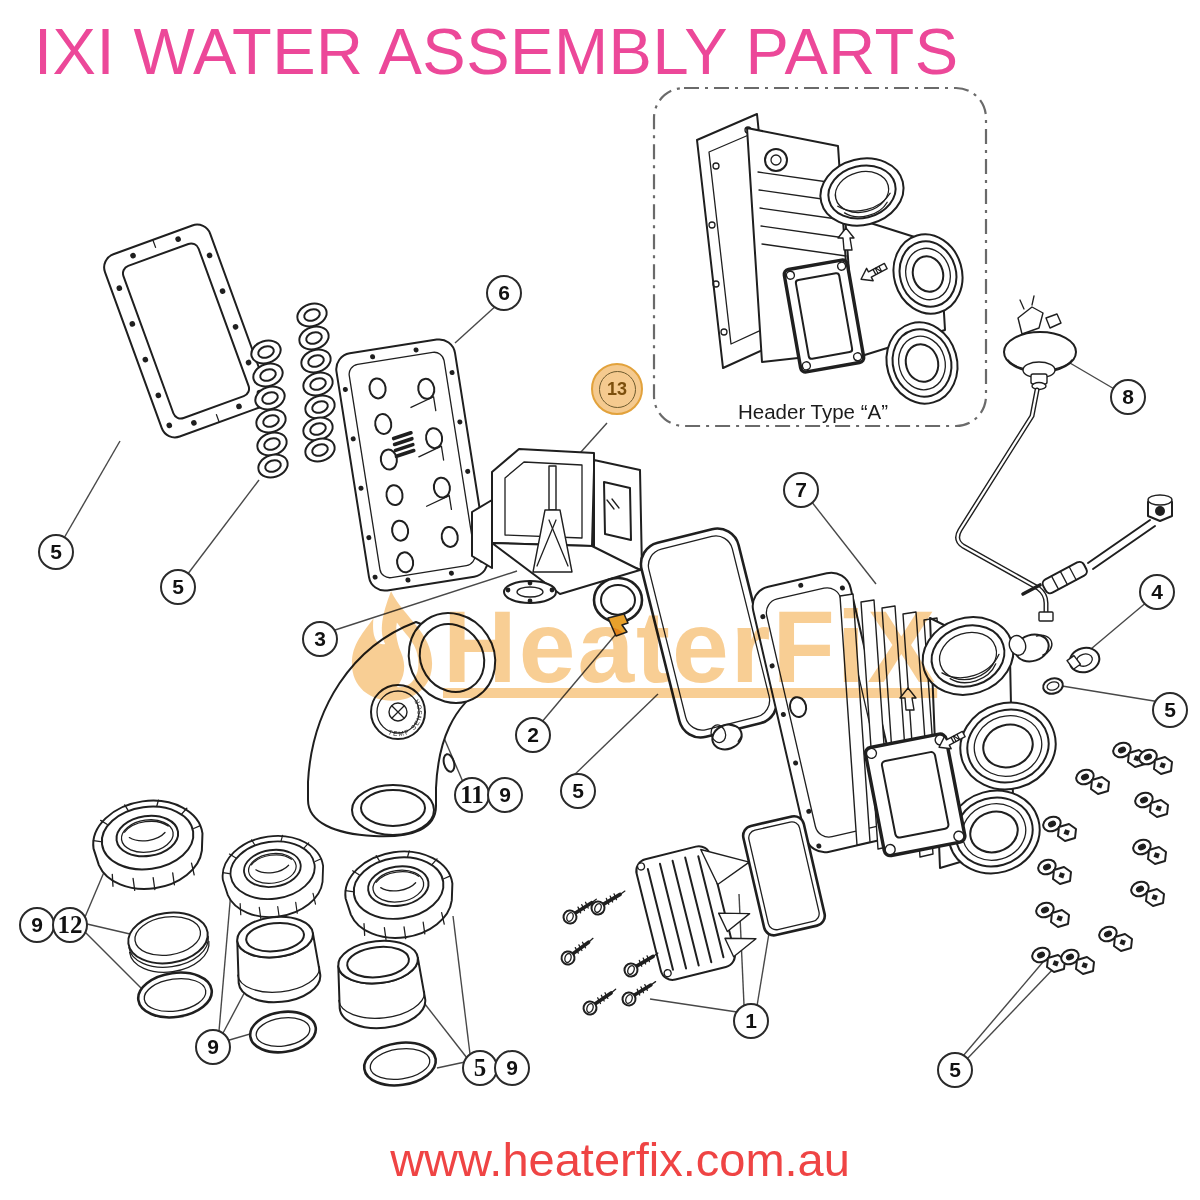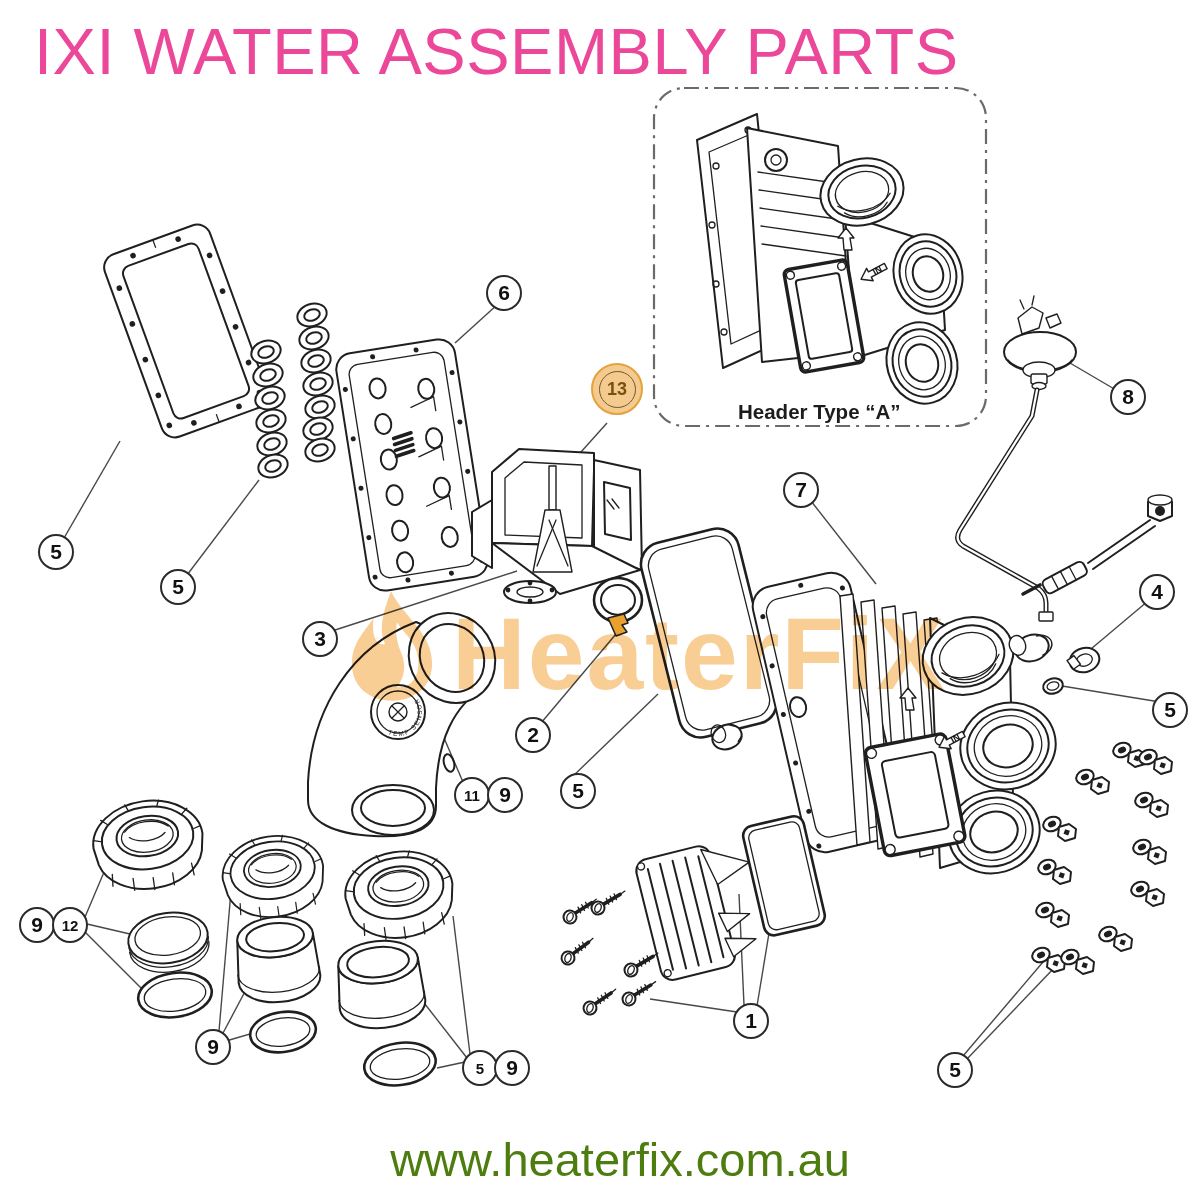--- a/index.html
+++ b/index.html
@@ -23,40 +23,40 @@
   .clip{fill:#E8A12C;stroke:#1f1f1f;stroke-width:1.5;stroke-linejoin:round;}
   .tube{fill:none;stroke:#1f1f1f;stroke-width:5;stroke-linecap:round;stroke-linejoin:round;}
   .tubeIn{fill:none;stroke:#ffffff;stroke-width:2.2;stroke-linecap:round;stroke-linejoin:round;}
   .tinyTxt{font-family:"Liberation Sans",sans-serif;font-size:9px;font-weight:bold;fill:#111;}
   .bossTxt{font-family:"Liberation Sans",sans-serif;font-size:6.5px;letter-spacing:1.5px;fill:#222;}
 
   .title{
     position:absolute;left:34px;top:14px;font-size:65px;letter-spacing:0.5px;
     color:#ec4899;white-space:nowrap;font-weight:400;
   }
-  .inset-label{position:absolute;left:738px;top:400px;font-size:20.5px;font-weight:bold;color:#1c1c1c;white-space:nowrap;}
+  .inset-label{position:absolute;left:738px;top:400px;font-size:20.5px;font-weight:normal;color:#1c1c1c;white-space:nowrap;}
 
   .watermark{
-    position:absolute;left:348px;top:588px;display:flex;align-items:flex-end;gap:16px;
-    color:rgba(242,166,61,0.55);mix-blend-mode:multiply;pointer-events:none;
+    position:absolute;left:348px;top:588px;display:flex;align-items:center;gap:7px;
+    color:rgba(242,166,61,0.55);mix-blend-mode:multiply;pointer-events:none;text-decoration:underline;
   }
   .watermark .wm-text{font-size:102px;font-weight:bold;line-height:1.05;letter-spacing:2px;}
 
   .url{
     position:absolute;left:40px;width:1160px;top:1132px;text-align:center;
-    font-size:47px;color:#4d7c0f;font-weight:400;
+    font-size:47px;color:#ef4444;font-weight:400;
   }
 
   .callout{
     position:absolute;width:36px;height:36px;margin:-18px 0 0 -18px;
     border:2px solid #2a2a2a;border-radius:50%;background:#fff;
     display:flex;align-items:center;justify-content:center;
     font-size:21px;font-weight:bold;color:#111;z-index:5;box-sizing:border-box;
   }
-  .callout.two{font-size:15px;}
+  .callout.two{font-size:25px;font-family:Liberation Serif, serif;}
   .callout.highlight{
     width:52px;height:52px;margin:-26px 0 0 -26px;
     background:#F5CA8F;border:2.5px solid #E2A23C;
   }
   .callout.highlight .ring{
     width:37px;height:37px;border:1.8px solid #6E5B2E;border-radius:50%;
     display:flex;align-items:center;justify-content:center;color:#7C4F0C;font-size:18px;
     box-sizing:border-box;
   }
 </style>

